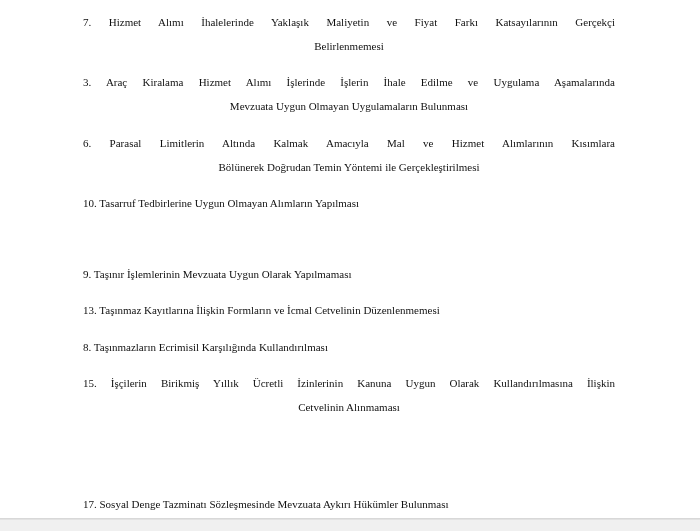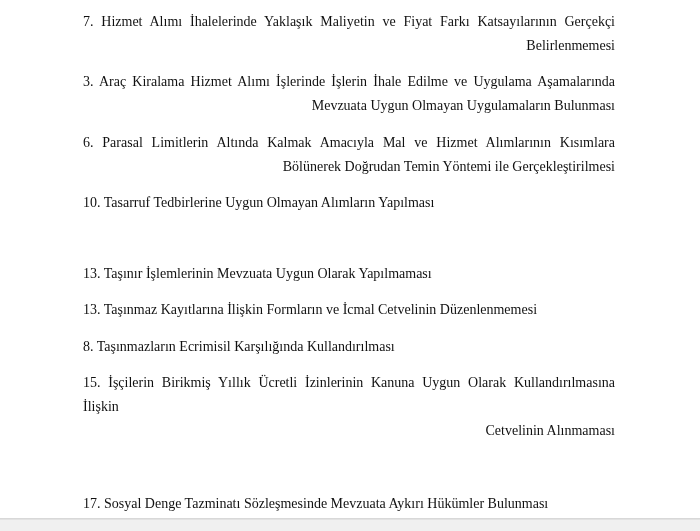--- a/index.html
+++ b/index.html
@@ -30,33 +30,33 @@
       top: 519px;
       width: 700px;
       height: 12px;
       background: #f0f0f0;
       border-top: 1px solid #e2e2e2;
     }
     .item {
       position: absolute;
       left: 83px;
       width: 532px;
-      font-size: 14px;
+      font-size: 11px;
       line-height: 24px;
       text-align: justify;
     }
     .item.single { white-space: nowrap; text-align: left; }
     .item .line1 {
       display: block;
       text-align: justify;
       text-align-last: justify;
     }
     .item .line2 {
       display: block;
-      text-align: right;
+      text-align: center;
     }
   </style>
 </head>
 <body>
 
 <div class="page">
 
   <div class="item" style="top:10px;">
     <span class="line1">7. Hizmet Alımı İhalelerinde Yaklaşık Maliyetin ve Fiyat Farkı Katsayılarının Gerçekçi</span>
     <span class="line2">Belirlenmemesi</span>
@@ -68,21 +68,21 @@
   </div>
 
   <div class="item" style="top:131px;">
     <span class="line1">6. Parasal Limitlerin Altında Kalmak Amacıyla Mal ve Hizmet Alımlarının Kısımlara</span>
     <span class="line2">Bölünerek Doğrudan Temin Yöntemi ile Gerçekleştirilmesi</span>
   </div>
 
   <div class="item single" style="top:191px;">10. Tasarruf Tedbirlerine Uygun Olmayan Alımların Yapılması</div>
 
 
-  <div class="item single" style="top:262px;">13. Taşınır İşlemlerinin Mevzuata Uygun Olarak Yapılmaması</div>
+  <div class="item single" style="top:262px;">9. Taşınır İşlemlerinin Mevzuata Uygun Olarak Yapılmaması</div>
 
   <div class="item single" style="top:298px;">13. Taşınmaz Kayıtlarına İlişkin Formların ve İcmal Cetvelinin Düzenlenmemesi</div>
 
   <div class="item single" style="top:335px;">8. Taşınmazların Ecrimisil Karşılığında Kullandırılması</div>
 
   <div class="item" style="top:371px;">
     <span class="line1">15. İşçilerin Birikmiş Yıllık Ücretli İzinlerinin Kanuna Uygun Olarak Kullandırılmasına İlişkin</span>
     <span class="line2">Cetvelinin Alınmaması</span>
   </div>
 

